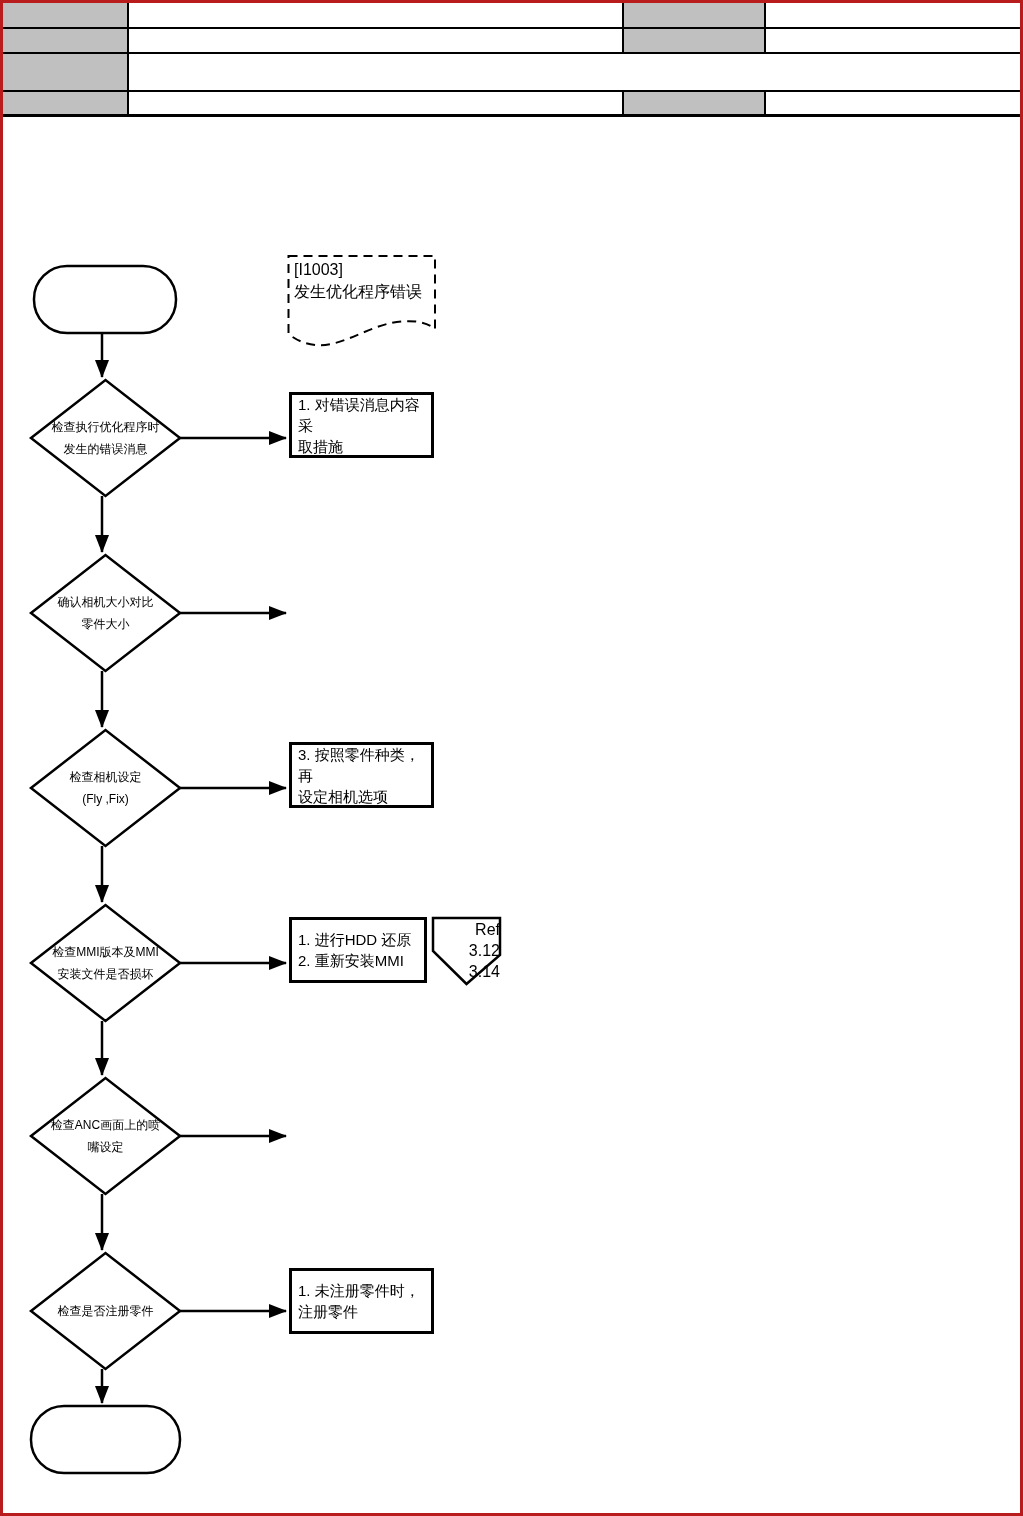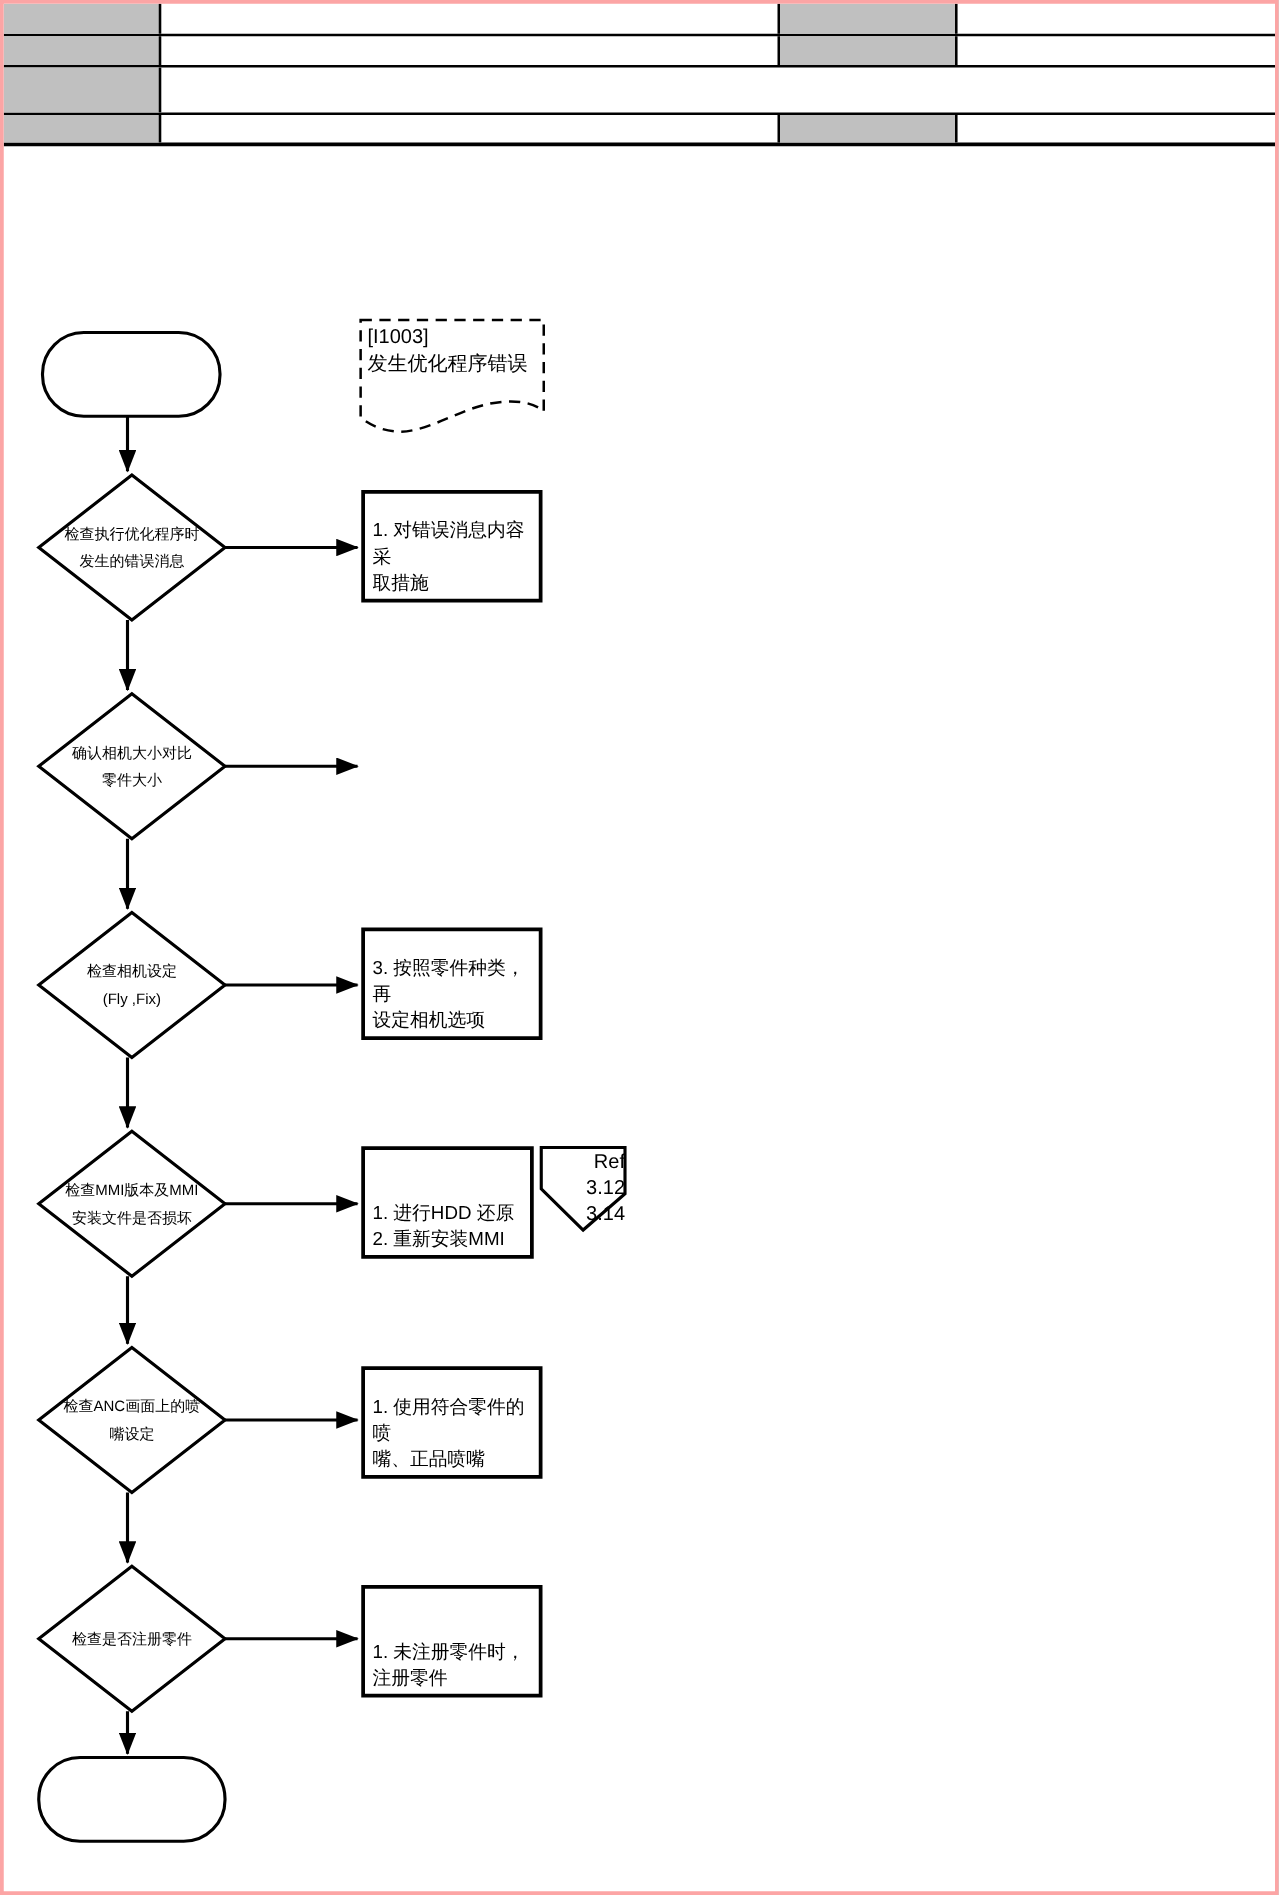--- a/index.html
+++ b/index.html
@@ -1,21 +1,21 @@
 <!DOCTYPE html>
 <html><head>
 <meta charset="utf-8">
 <style>
   * { margin:0; padding:0; box-sizing:border-box; }
   html,body { background:#888; }
   .page {
     position:relative;
     width:1023px; height:1516px;
     background:#fff;
-    border:3px solid #fca5a5;
+    border:3px solid #b91c1c;
     font-family:"Liberation Sans", sans-serif;
     color:#000;
     overflow:hidden;
     padding-left:45px;
   }
   
   .hdr { position:absolute; left:0; top:0; width:100%; }
   .hrow { display:flex; border-bottom:2px solid #000; }
   .hrow.last { border-bottom:3px solid #000; }
   .hcell { border-right:2px solid #000; height:100%; }
@@ -30,23 +30,23 @@
   .txt { position:absolute; white-space:pre-line; }
   .annot {
     left:291px; top:256px; width:150px;
     font-size:16px; line-height:22px; text-align:left;
   }
   .dlabel {
     left:7px; width:191px;
     font-size:12px; line-height:22px; text-align:center;
   }
   .abox {
-    position:absolute; left:286px; width:145px; height:90px;
+    position:absolute; left:286px; width:145px; height:66px;
     border:3px solid #000; background:transparent;
-    display:flex; align-items:flex-end;
+    display:flex; align-items:center;
   }
   .atext {
     white-space:pre-line; font-size:15px; line-height:21px;
     padding:2px 4px 2px 6px; text-align:left;
   }
   .reflabel {
     left:430px; top:916px; width:67px;
     font-size:16px; line-height:21px; text-align:right;
   }
 </style>
@@ -140,24 +140,20 @@
 取措施</div>
   </div>
   <div class="abox" style="top:739px">
     <div class="atext">3. 按照零件种类，再
 设定相机选项</div>
   </div>
   <div class="abox" style="top:914px; width:138px">
     <div class="atext">1. 进行HDD 还原
 2. 重新安装MMI</div>
   </div>
-  <div class="abox" style="top:1090px">
-    <div class="atext">1. 使用符合零件的喷
-嘴、正品喷嘴</div>
-  </div>
   <div class="abox" style="top:1265px">
     <div class="atext">1. 未注册零件时，
 注册零件</div>
   </div>
 
   <div class="txt reflabel">Ref
 3.12
 3.14</div>
 
 </div>

